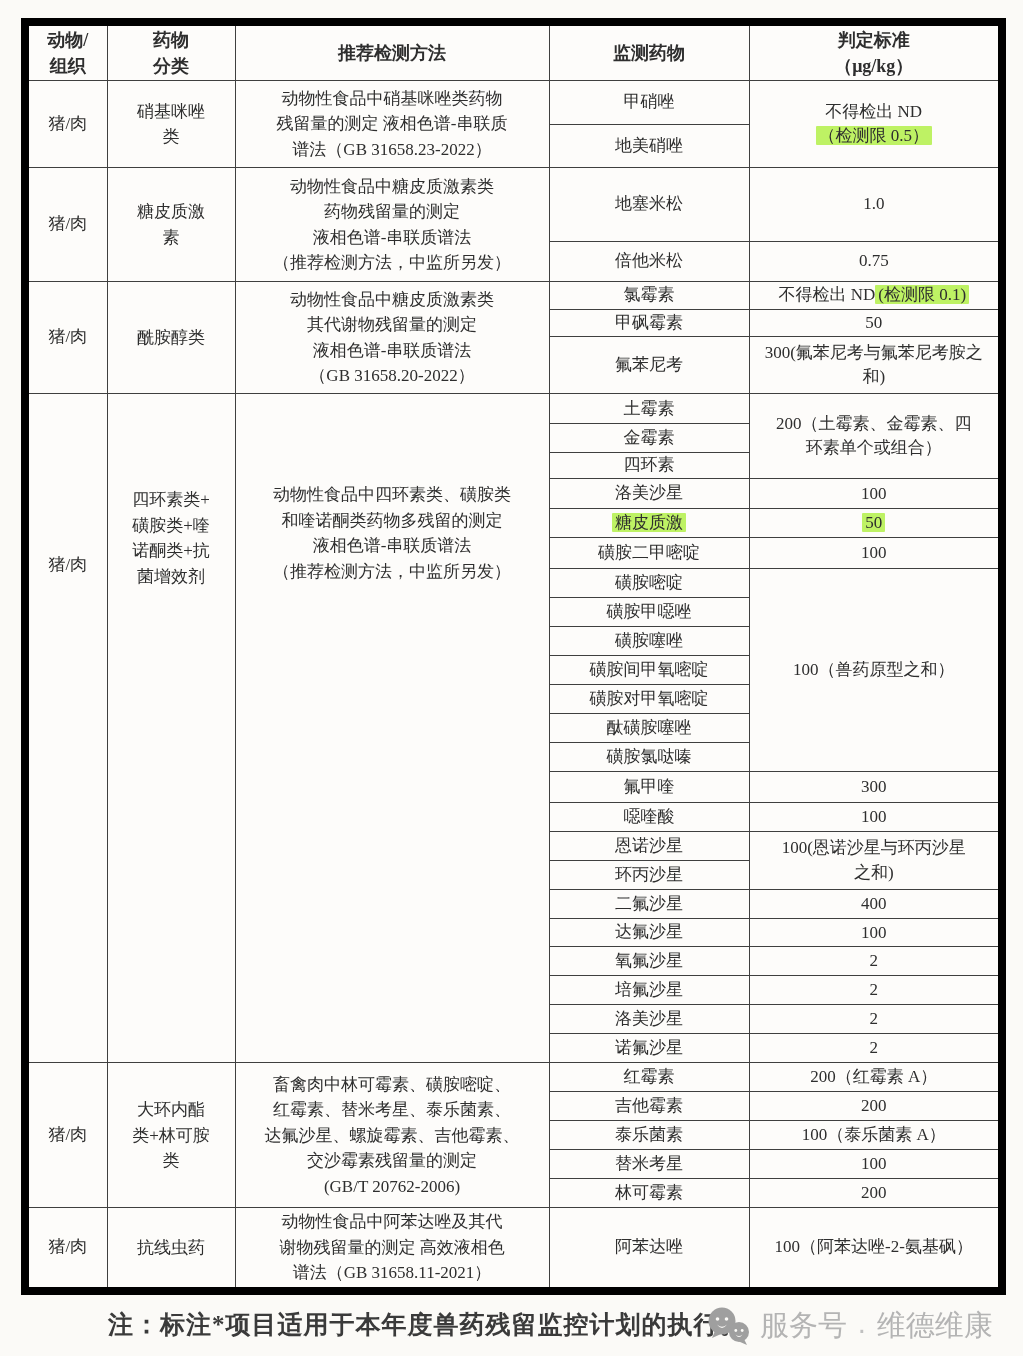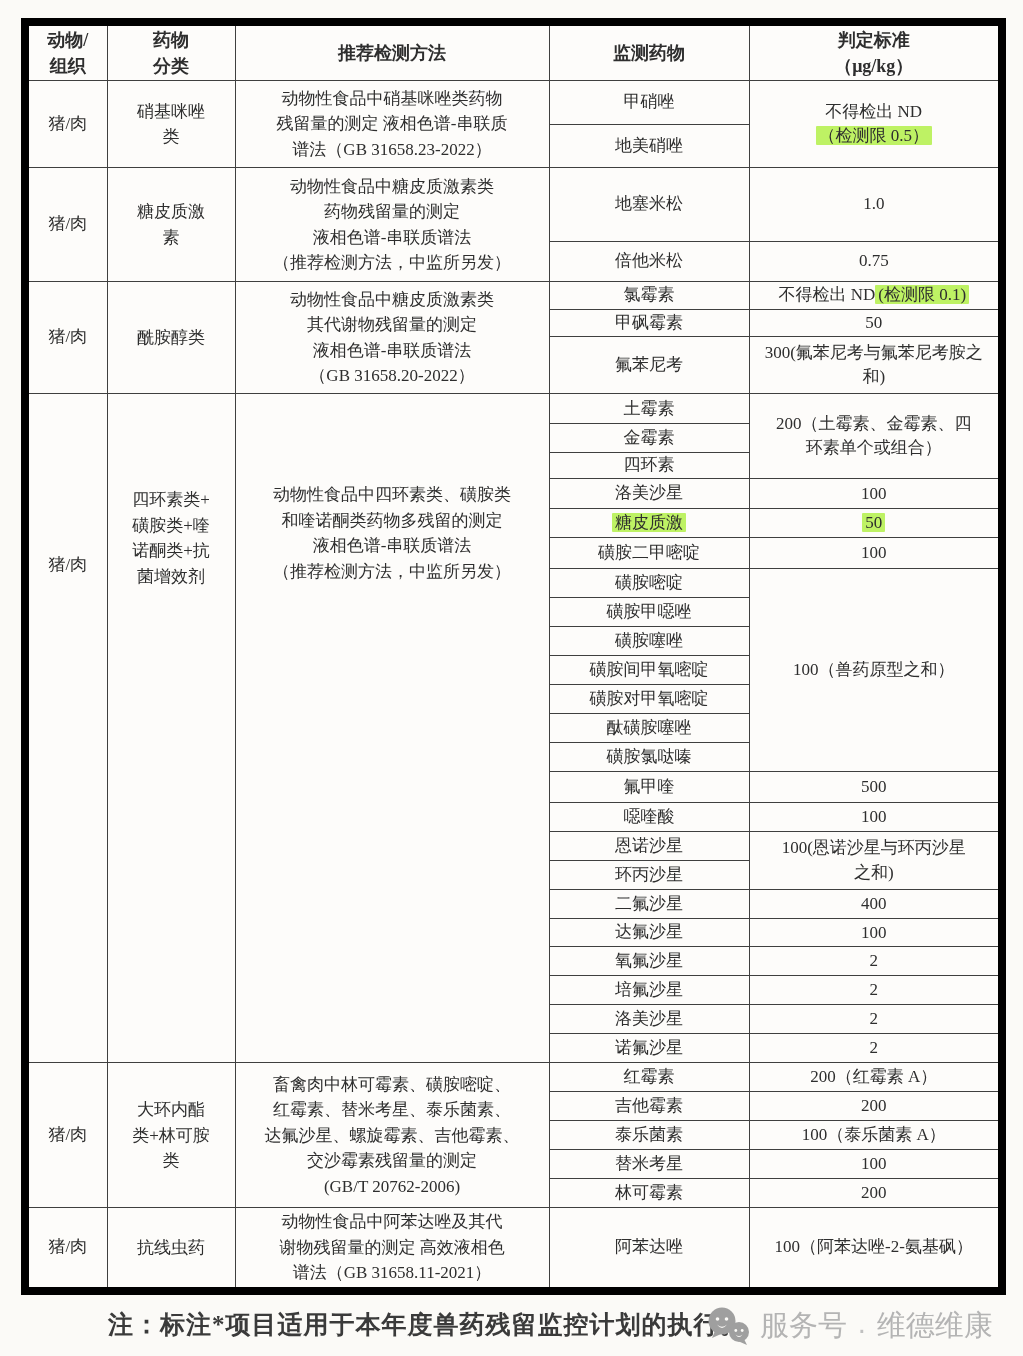--- a/index.html
+++ b/index.html
@@ -218,21 +218,21 @@
       </tr>
       <tr data-name="table-row" style="height: 29px;">
         <td data-name="drug-cell" class="drug-cell g3">酞磺胺噻唑</td>
       </tr>
       <tr data-name="table-row" style="height: 29px;">
         <td data-name="drug-cell" class="drug-cell g3">磺胺氯哒嗪</td>
       </tr>
       <tr data-name="table-row" style="height: 31px;">
         <td data-name="drug-cell" class="drug-cell g3">氟甲喹</td>
         <td data-name="standard-cell" class="standard-cell g3" rowspan="1">
-          <div><span>500</span></div>
+          <div><span>300</span></div>
         </td>
       </tr>
       <tr data-name="table-row" style="height: 29px;">
         <td data-name="drug-cell" class="drug-cell g3">噁喹酸</td>
         <td data-name="standard-cell" class="standard-cell g3" rowspan="1">
           <div><span>100</span></div>
         </td>
       </tr>
       <tr data-name="table-row" style="height: 29px;">
         <td data-name="drug-cell" class="drug-cell g3">恩诺沙星</td>

